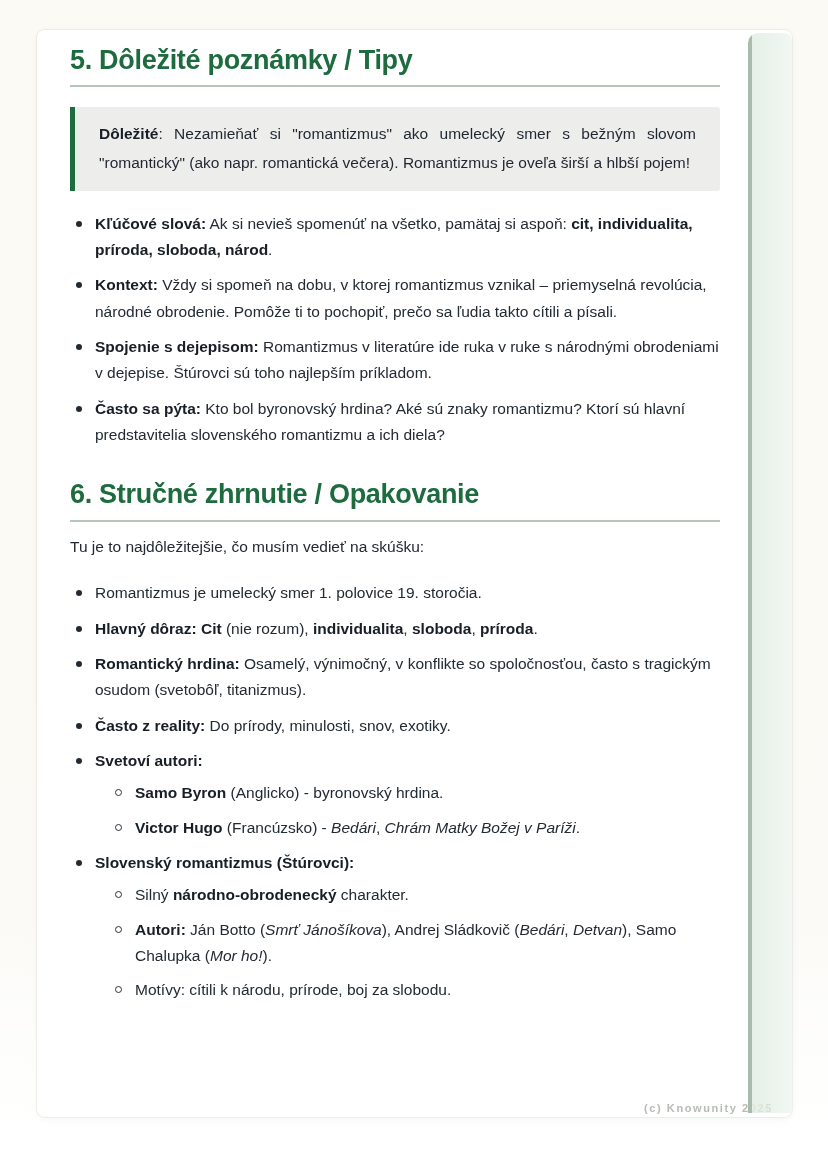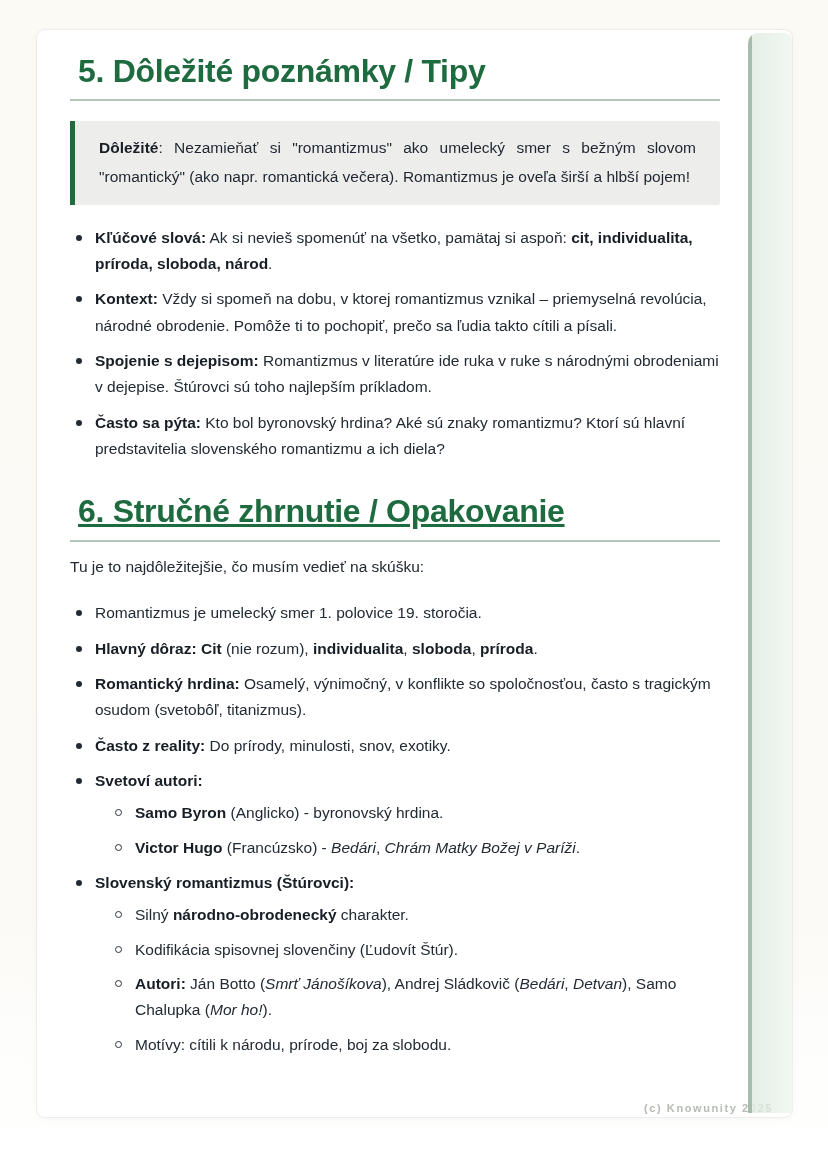--- a/index.html
+++ b/index.html
@@ -13,25 +13,25 @@
     position: absolute; left: 37px; top: 30px; width: 755px; height: 1087px;
     background: #ffffff; border-radius: 8px;
     box-shadow: 0 0 0 1px rgba(190,185,170,0.18), 0 2px 8px rgba(0,0,0,0.04);
     overflow: hidden;
   }
   .content {
     position: absolute; left: 33px; top: 14px; width: 650px;
     color: #222a33; font-size: 15.5px; line-height: 1.7;
   }
   .h2 {
-    color: #1d6b3e; font-size: 32px; font-weight: 700;
-    letter-spacing: -0.3px; line-height: 1.2; margin: 8px;
+    color: #1d6b3e; font-size: 27px; font-weight: 700;
+    letter-spacing: -0.3px; line-height: 1.2; margin: 0;
   }
   .h2 + .rule { margin-top: 9px; }
-  .content > .h2:not(:first-child) { margin-top: 30px; text-decoration: underline; }
+  .content > .h2:not(:first-child) { margin-top: 30px; }
   .rule { height: 2px; background: #b5c7ba; border: 0; width: 100%; }
   .callout {
     margin-top: 20px; background: #ededec; border-left: 5px solid #1d6b3e;
     border-radius: 0 3px 3px 0; padding: 13px 24px 13px 24px;
     line-height: 1.85; text-align: justify; color: #1f2630;
   }
   .para { margin-top: 12px; }
   ul { list-style: none; margin: 0; padding: 0; }
   ul.l1 { margin-top: 20px; }
   ul.l1 > li { position: relative; padding-left: 25px; margin-bottom: 9px; }
@@ -80,21 +80,20 @@
         <li><span>Romantizmus je umelecký smer 1. polovice 19. storočia.</span></li>
         <li><span class="b ">Hlavný dôraz: Cit</span><span> (nie rozum), </span><span class="b ">individualita</span><span>, </span><span class="b ">sloboda</span><span>, </span><span class="b ">príroda</span><span>.</span></li>
         <li><span class="b ">Romantický hrdina:</span><span> Osamelý, výnimočný, v konflikte so spoločnosťou, často s tragickým osudom (svetobôľ, titanizmus).</span></li>
         <li><span class="b ">Často z reality:</span><span> Do prírody, minulosti, snov, exotiky.</span></li>
         <li><span class="b ">Svetoví autori:</span><ul class="l2">
             <li><span class="b ">Samo Byron</span><span> (Anglicko) - byronovský hrdina.</span></li>
             <li><span class="b ">Victor Hugo</span><span> (Francúzsko) - </span><span class="i">Bedári</span><span>, </span><span class="i">Chrám Matky Božej v Paríži</span><span>.</span></li>
           </ul></li>
         <li><span class="b ">Slovenský romantizmus (Štúrovci):</span><ul class="l2">
             <li><span>Silný </span><span class="b ">národno-obrodenecký</span><span> charakter.</span></li>
-            <li><span>Kodifikácia spisovnej slovenčiny (Ľudovít Štúr).</span></li>
             <li><span class="b ">Autori:</span><span> Ján Botto (</span><span class="i">Smrť Jánošíkova</span><span>), Andrej Sládkovič (</span><span class="i">Bedári</span><span>, </span><span class="i">Detvan</span><span>), Samo Chalupka (</span><span class="i">Mor ho!</span><span>).</span></li>
             <li><span>Motívy: cítili k národu, prírode, boj za slobodu.</span></li>
           </ul></li>
       </ul>
     </div>
   <div class="footer">(c) Knowunity 2025</div>
   <div class="scroll-thumb"></div>
 </div>
 
 </body></html>

